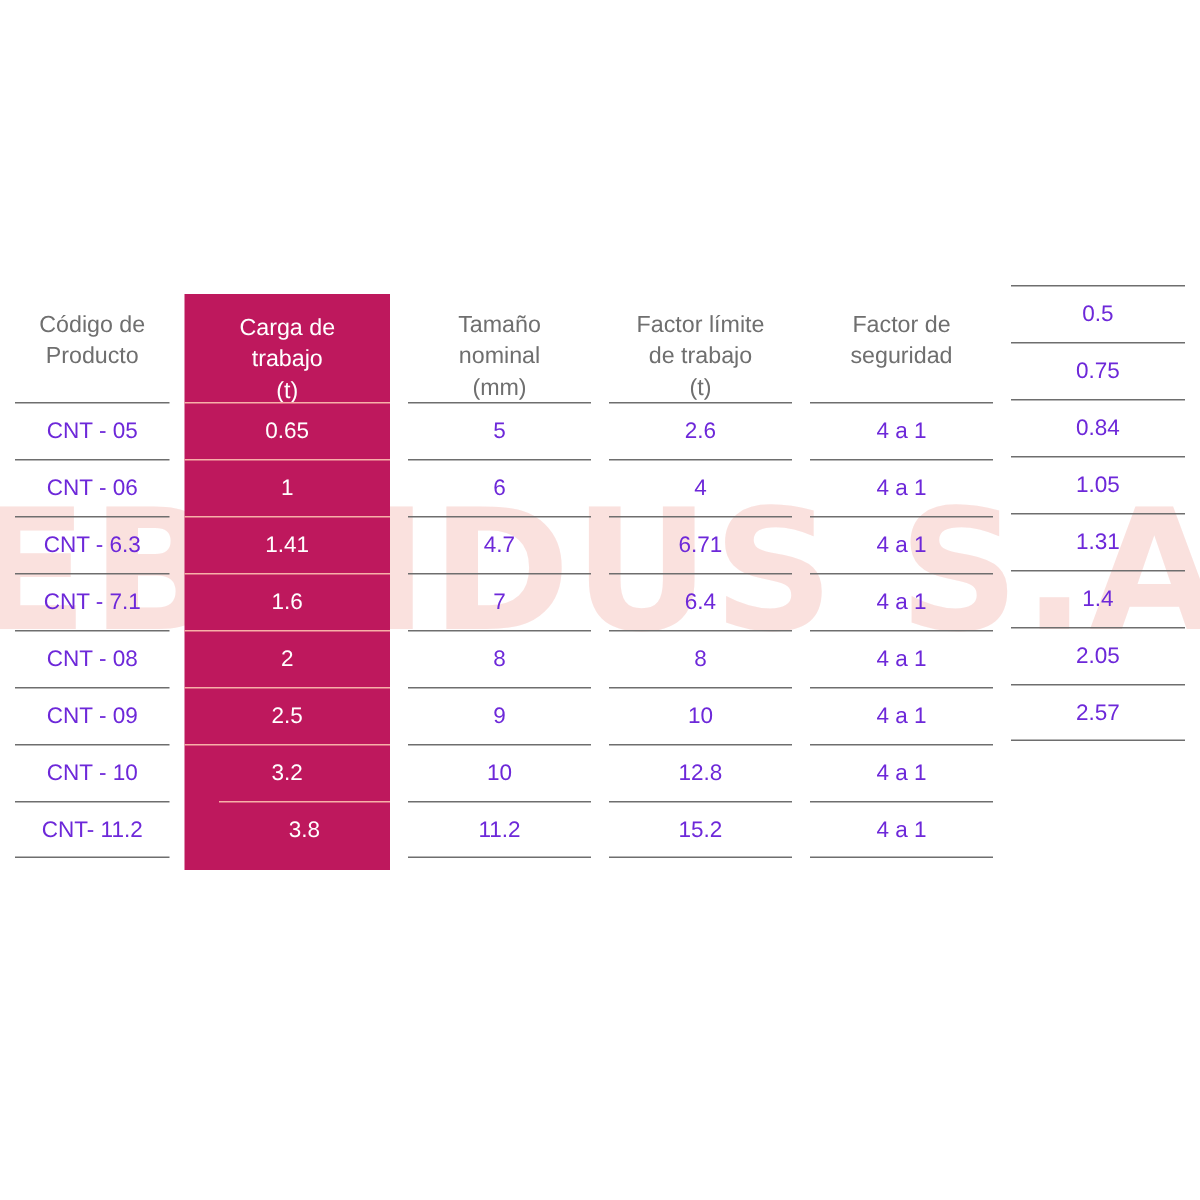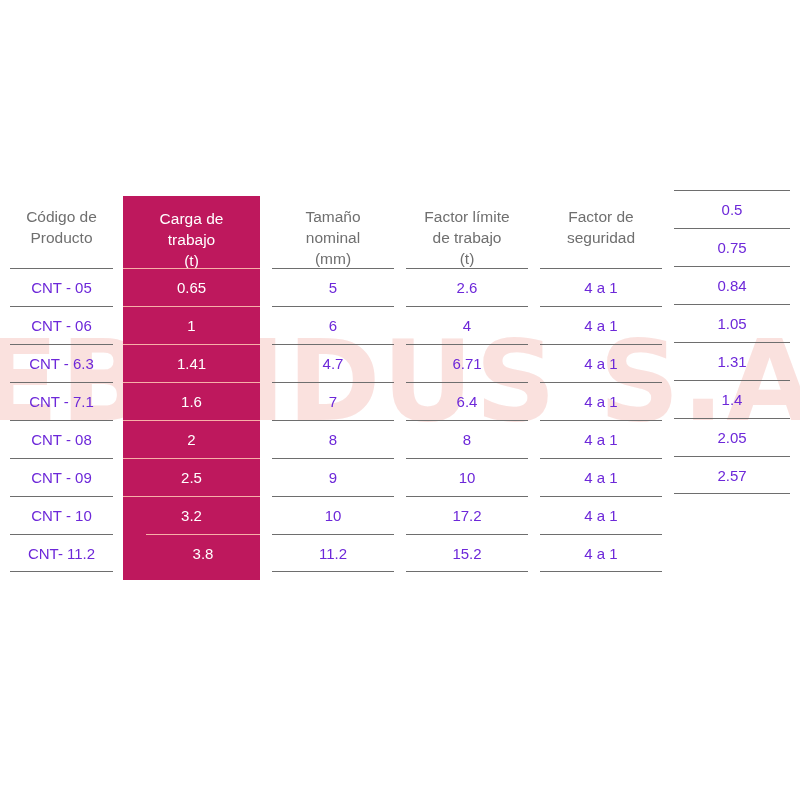--- a/index.html
+++ b/index.html
@@ -183,21 +183,21 @@
             <span class="ln">Factor límite</span>
             <span class="ln">de trabajo</span>
             <span class="ln">(t)</span>
           </div>
           <div class="cell">2.6</div>
           <div class="cell">4</div>
           <div class="cell">6.71</div>
           <div class="cell">6.4</div>
           <div class="cell">8</div>
           <div class="cell">10</div>
-          <div class="cell">17.2</div>
+          <div class="cell">12.8</div>
           <div class="cell last">15.2</div>
         </div>
         <div class="gap"></div>
         <div class="col">
           <div class="hcell">
             <span class="ln">Factor de</span>
             <span class="ln">seguridad</span>
           </div>
           <div class="cell">4 a 1</div>
           <div class="cell">4 a 1</div>

